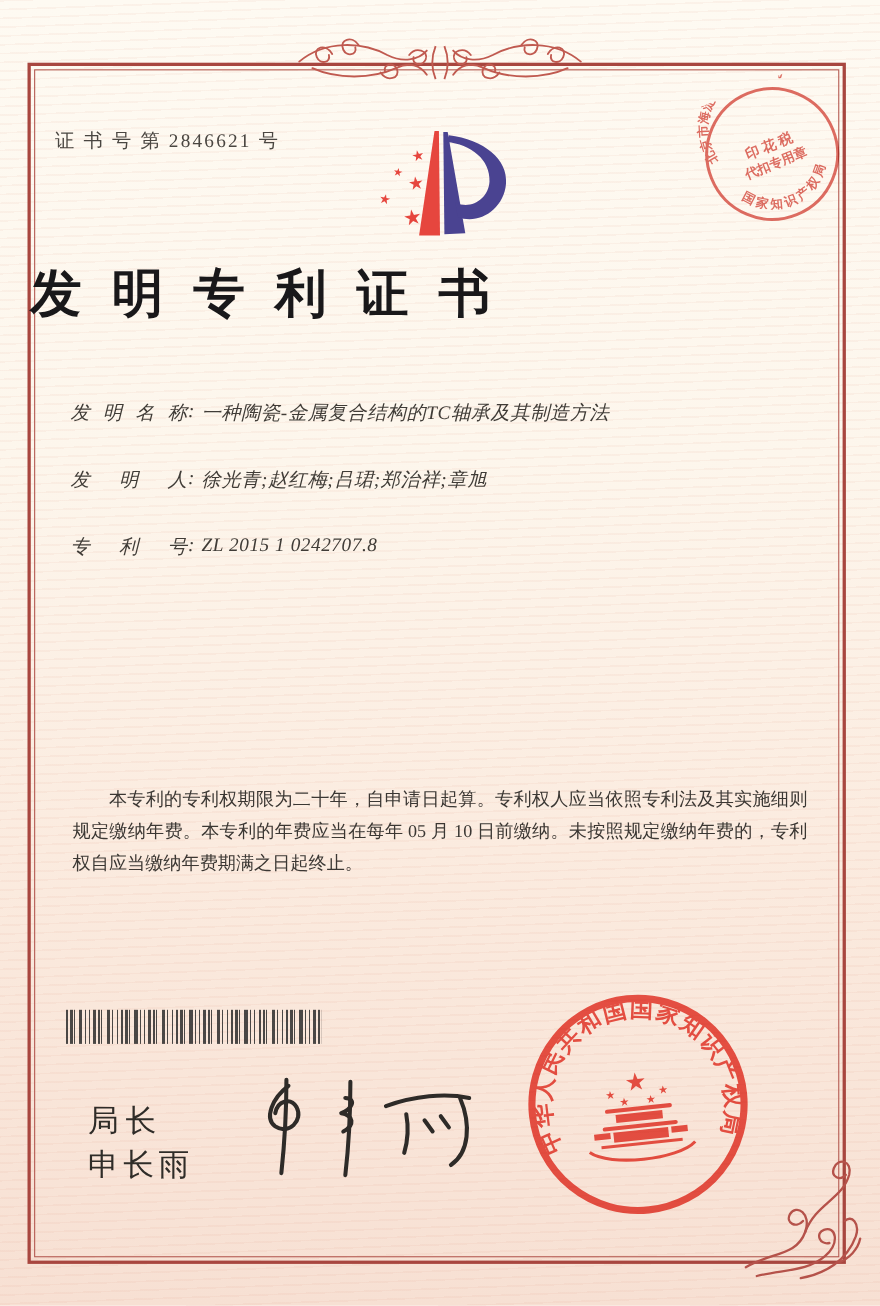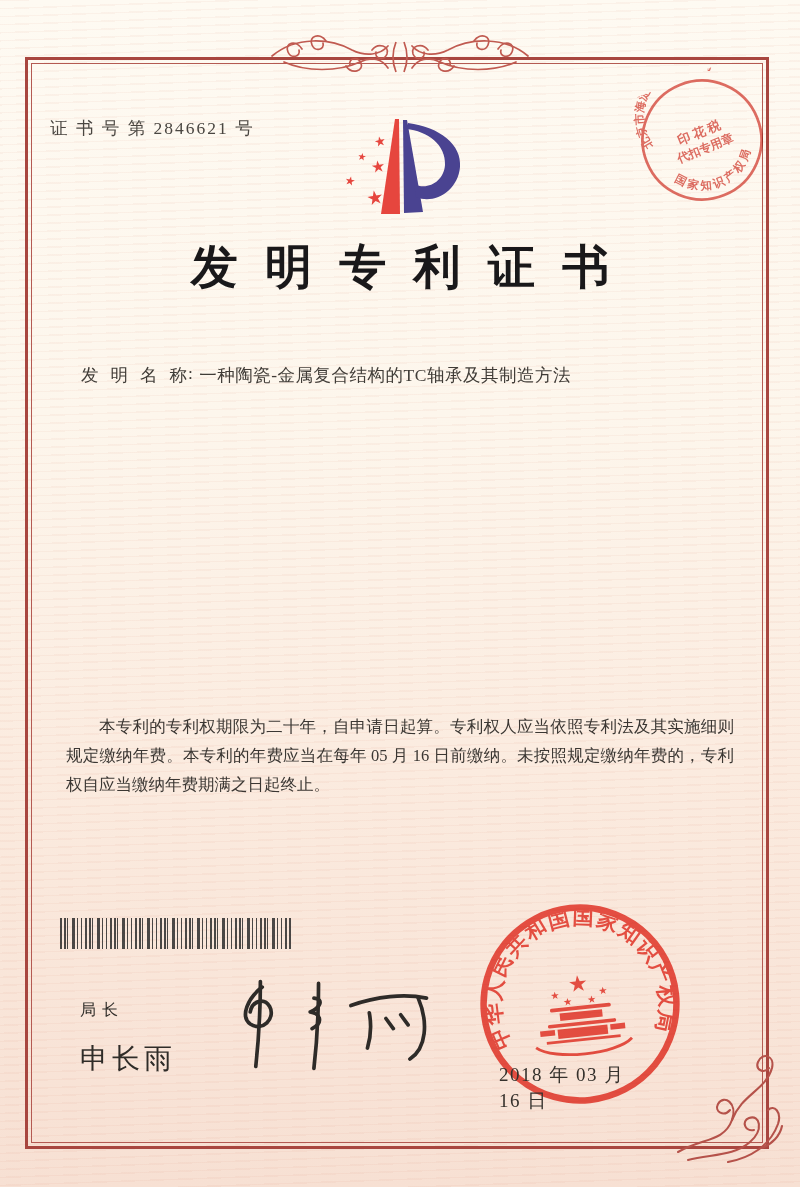--- a/index.html
+++ b/index.html
@@ -27,25 +27,25 @@
 
   .cert-no{
     position:absolute;left:50px;top:116px;
     font-size:17.5px;letter-spacing:2px;color:#4a4641;
   }
 
   .logo{position:absolute;left:322px;top:84px;width:156px;height:152px;}
 
   .title{
     position:absolute;left:0;top:236px;width:800px;margin:0;
-    text-align:center;font-size:47px;font-weight:700;color:#19181a;
+    font-size:47px;font-weight:700;color:#19181a;
     letter-spacing:0.58em;padding-left:0.58em;box-sizing:border-box;
   }
 
-  .fields{position:absolute;left:81px;top:363px;width:672px;}
+  .fields{position:absolute;left:64px;top:363px;width:672px;font-style:italic;}
   .field-row{margin-bottom:25px;font-size:17.5px;color:#403c37;white-space:nowrap;height:36px;}
   .field-label{
     display:inline-block;width:106px;vertical-align:top;
     text-align:justify;text-align-last:justify;
   }
   .field-colon{display:inline-block;margin:0 2px 0 1px;vertical-align:top;}
   .field-value{display:inline-block;letter-spacing:0.5px;vertical-align:top;white-space:normal;max-width:545px;}
 
   .paras{position:absolute;left:66px;top:712px;width:668px;}
   .paras p{
@@ -58,21 +58,21 @@
     background:repeating-linear-gradient(90deg,
       #2b2b2b 0 2px, transparent 2px 4px,
       #2b2b2b 4px 6px, transparent 6px 7px,
       #2b2b2b 7px 8px, transparent 8px 12px,
       #2b2b2b 12px 15px, transparent 15px 17px,
       #2b2b2b 17px 18px, transparent 18px 21px,
       #2b2b2b 21px 22px, transparent 22px 25px);
     opacity:.85;
   }
 
-  .director-label{position:absolute;left:80px;top:1000px;font-size:16px;color:#2f2c28;letter-spacing:6px;}
+  .director-label{position:absolute;left:80px;top:1000px;font-size:28px;color:#2f2c28;letter-spacing:6px;}
   .director-name{position:absolute;left:80px;top:1040px;font-size:28px;color:#2f2c28;letter-spacing:4px;}
   .signature{position:absolute;left:205px;top:972px;width:240px;height:104px;}
 
   .main-seal{position:absolute;left:478px;top:902px;width:204px;height:204px;mix-blend-mode:multiply;opacity:.92;z-index:2;}
   .issue-date{position:absolute;left:499px;top:1062px;font-size:19px;color:#35312c;letter-spacing:1.5px;z-index:3;}
 
   .tax-stamp{position:absolute;left:638px;top:76px;width:128px;height:128px;transform:rotate(-22deg);mix-blend-mode:multiply;opacity:.85;z-index:3;}
 
   svg text{user-select:none;}
 </style>
@@ -128,24 +128,32 @@
     </g>
   </svg>
 
   <h1 class="title">发明专利证书</h1>
 
   <div class="fields">
     <div class="field-row">
       <span class="field-label">发明名称</span><span class="field-colon">:</span>
       <span class="field-value">一种陶瓷-金属复合结构的TC轴承及其制造方法</span>
     </div>
+    <div class="field-row">
+      <span class="field-label">发明人</span><span class="field-colon">:</span>
+      <span class="field-value">徐光青;赵红梅;吕珺;郑治祥;章旭</span>
+    </div>
+    <div class="field-row">
+      <span class="field-label">专利号</span><span class="field-colon">:</span>
+      <span class="field-value">ZL 2015 1 0242707.8</span>
+    </div>
   </div>
 
   <div class="paras">
-    <p>本专利的专利权期限为二十年，自申请日起算。专利权人应当依照专利法及其实施细则规定缴纳年费。本专利的年费应当在每年 05 月 16 日前缴纳。未按照规定缴纳年费的，专利权自应当缴纳年费期满之日起终止。</p>
+    <p>本专利的专利权期限为二十年，自申请日起算。专利权人应当依照专利法及其实施细则规定缴纳年费。本专利的年费应当在每年 05 月 10 日前缴纳。未按照规定缴纳年费的，专利权自应当缴纳年费期满之日起终止。</p>
   </div>
 
   <div class="barcode"></div>
 
   <div class="director-label">局长</div>
   <div class="director-name">申长雨</div>
 
   <svg class="signature" viewBox="0 0 260 104">
     <g stroke="#2e2b28" fill="none" stroke-width="4" stroke-linecap="round" stroke-linejoin="round">
       <path d="M62,12 C46,24 38,44 49,52 C62,61 77,46 70,33 C64,23 51,27 49,39"></path>
@@ -180,21 +188,20 @@
         <rect x="73" y="129" width="74" height="4" rx="2"></rect>
         <rect x="64" y="135" width="16" height="6"></rect>
         <rect x="140" y="135" width="16" height="6"></rect>
         <rect x="83" y="135" width="54" height="10"></rect>
         <rect x="70" y="147" width="80" height="3"></rect>
         <path d="M58,152 C76,168 144,168 162,152" stroke="#e8473c" stroke-width="3" fill="none"></path>
       </g>
     </g>
   </svg>
 
-  <div class="issue-date">2018 年 03 月 16 日</div>
 
   <svg class="tax-stamp" viewBox="0 0 140 140">
     <circle cx="70" cy="70" r="65" fill="none" stroke="#d8564c" stroke-width="3"></circle>
     <path id="taxTop" d="M 17.8 56 A 54 54 0 1 1 122.2 56" fill="none"></path>
     <text font-size="12.5" fill="#d8564c" font-weight="bold" font-family="'Liberation Serif','DejaVu Serif',serif">
       <textPath href="#taxTop" startOffset="0" textLength="140" lengthAdjust="spacing">北京市海淀区地方税务局</textPath>
     </text>
     <path id="taxBottom" d="M 21.1 92.8 A 54 54 0 0 0 118.9 92.8" fill="none"></path>
     <text font-size="12.5" fill="#d8564c" font-weight="bold" font-family="'Liberation Serif','DejaVu Serif',serif">
       <textPath href="#taxBottom" startOffset="8" textLength="105" lengthAdjust="spacing">国家知识产权局</textPath>

